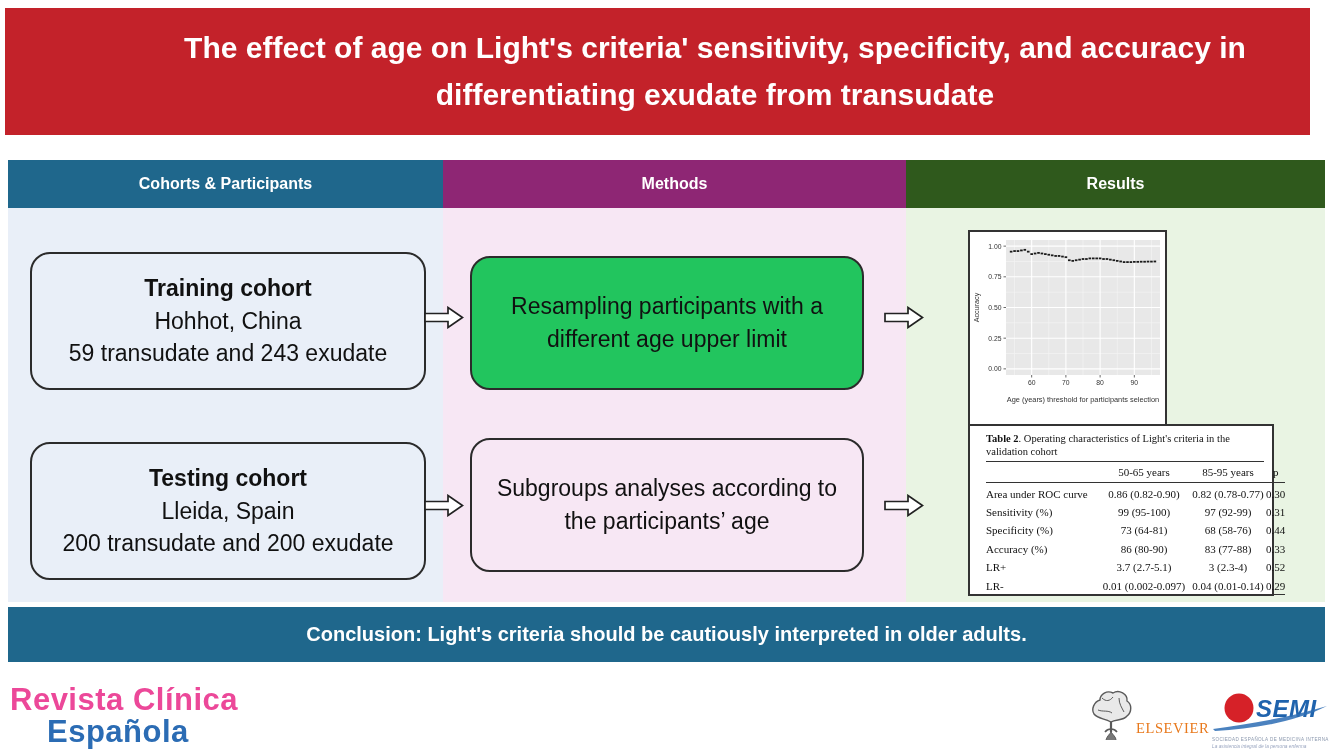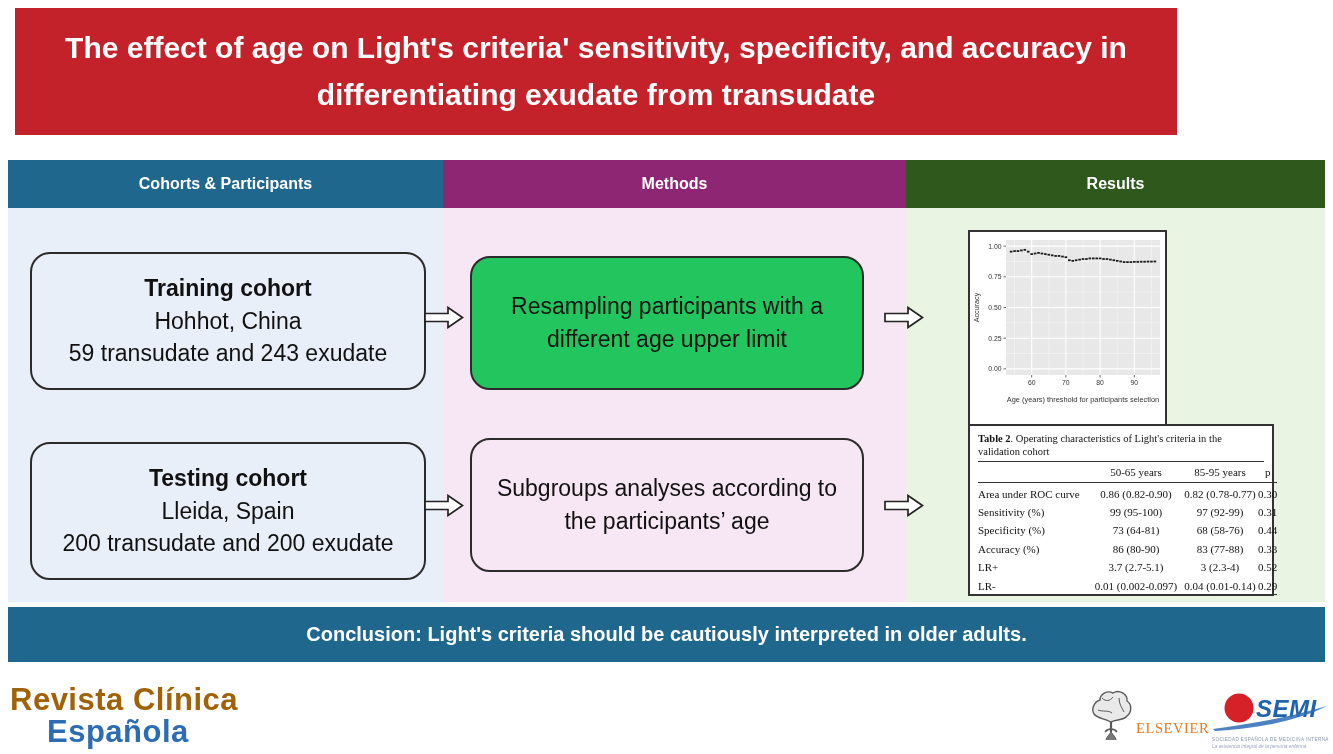--- a/index.html
+++ b/index.html
@@ -1,33 +1,33 @@
 <!DOCTYPE html>
 <html><head>
 <meta charset="utf-8">
 <style>
   html,body{margin:0;padding:0;background:#ffffff;}
   #stage{position:relative;width:1333px;height:754px;background:#ffffff;overflow:hidden;
          font-family:"Liberation Sans",sans-serif;}
   .abs{position:absolute;}
   
-  .banner{left:15px;top:8px;width:1162px;height:127px;display:flex;align-items:center;justify-content:flex-start;}
+  .banner{left:5px;top:8px;width:1305px;height:127px;display:flex;align-items:center;justify-content:flex-end;}
   .banner-text{color:#ffffff;font-weight:bold;font-size:30px;line-height:1.55;text-align:center;max-width:1190px;}
   
   .col-header{top:160px;height:48px;display:flex;align-items:center;justify-content:center;
               color:#ffffff;font-weight:bold;font-size:16px;}
   .col-body{top:208px;height:394px;}
   
   .rbox{border:2px solid #2b2b2b;border-radius:20px;display:flex;flex-direction:column;
         align-items:center;justify-content:center;text-align:center;font-size:23px;line-height:1.42;color:#111;}
   .rbox .bold{font-weight:bold;}
   
   .chartbox{left:968px;top:230px;width:199px;height:201px;background:#ffffff;border:2px solid #333;box-sizing:border-box;}
   .tablebox{left:968px;top:424px;width:306px;height:172px;background:#ffffff;border:2px solid #333;
-            box-sizing:border-box;padding:6px 8px 4px 8px;font-family:"Liberation Serif",serif;color:#111;}
+            box-sizing:border-box;padding:6px 8px 4px 16px;font-family:"Liberation Serif",serif;color:#111;}
   .rc-title{font-size:10.5px;line-height:1.25;border-bottom:1.2px solid #333;padding-bottom:3px;}
   .rc-grid{display:grid;grid-template-columns:112px 92px 76px 1fr;font-size:11px;}
   .rc-grid .cell{padding:4.2px 0 2.2px 0;white-space:nowrap;}
   .rc-grid .c0{text-align:left;}
   .rc-grid .cc{text-align:center;}
   .rc-grid .hdr{border-bottom:1.2px solid #333;padding-bottom:4px;}
   .rc-grid .last{border-bottom:1.2px solid #333;}
   
   .conclusion{left:8px;top:607px;width:1317px;height:55px;display:flex;align-items:center;justify-content:center;}
   .conclusion-text{color:#ffffff;font-weight:bold;font-size:20px;}
@@ -209,21 +209,21 @@
         <div class="cell cc last">0.04 (0.01-0.14)</div>
         <div class="cell cc last">0.29</div>
       </div>
   </div>
 
   <div class="abs conclusion" id="conclusionBg" style="background: rgb(31, 103, 140);">
     <div class="conclusion-text">Conclusion: Light's criteria should be cautiously interpreted in older adults.</div>
   </div>
 
   <div class="abs journal">
-    <div class="l1" id="jr1" style="color: #a16207;">Revista Clínica</div>
+    <div class="l1" id="jr1" style="color: #ec4899;">Revista Clínica</div>
     <div class="l2" id="jr2" style="color: rgb(43, 108, 180);">Española</div>
   </div>
 
   <div class="abs" style="left:1086px;top:686px;width:135px;height:62px;">
     <svg width="50" height="58" style="position:absolute;left:0;top:2px;">
       <g stroke="#5a5a5a" fill="none" stroke-width="1.4">
         <path d="M25 44 L25 30" stroke-width="2.2"></path>
         <path d="M25 34 C18 30 12 31 8 26 C5 21 8 14 14 12 C14 6 21 2 27 5 C33 1 42 6 41 13 C46 16 46 24 41 28 C37 33 30 31 25 34 Z" fill="#e9e9e9"></path>
         <path d="M16 10 C20 14 24 13 27 9" stroke-width="1"></path>
         <path d="M12 22 C17 24 22 22 26 25" stroke-width="1"></path>

